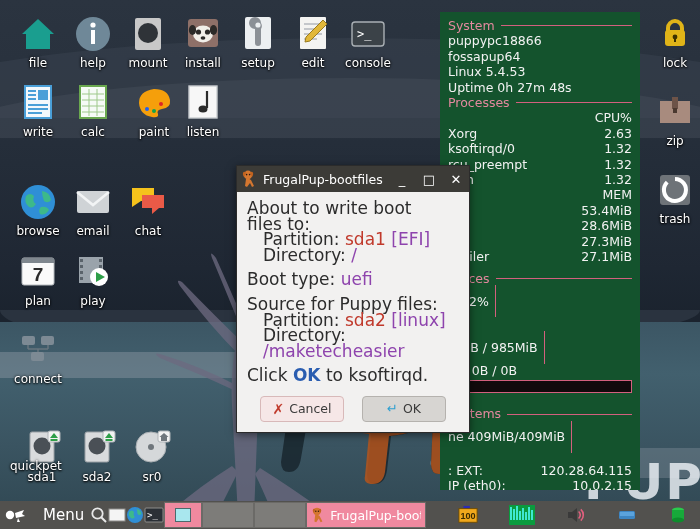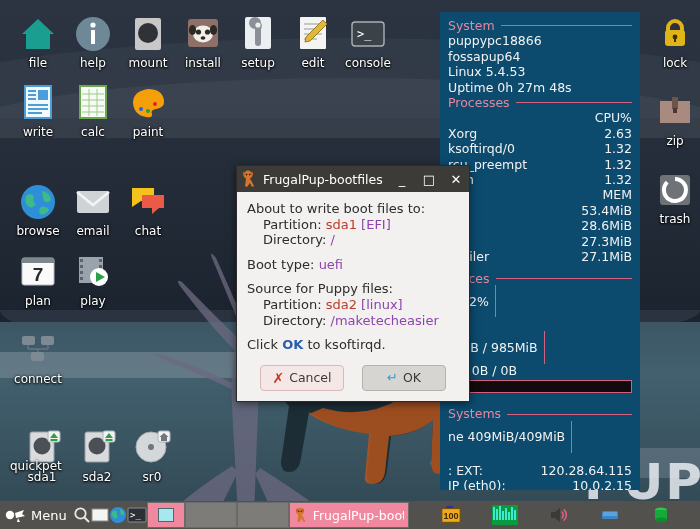--- a/index.html
+++ b/index.html
@@ -35,57 +35,57 @@
   .wm{position:absolute;right:-4px;bottom:18px;font-size:50px;font-weight:bold;
     color:#e7ecf1;opacity:.85;letter-spacing:2px;
     font-family:"DejaVu Sans","Liberation Sans",sans-serif;}
   
   .dicon{position:absolute;width:60px;text-align:center;cursor:default;}
   .dicon .gbox{width:40px;height:40px;margin:0 auto;position:relative;}
   .dicon .lab{margin-top:2px;font-size:12px;color:#ffffff;
     text-shadow:0 1px 2px #000,0 0 3px #000;line-height:14px;}
   
   #sysmon{position:absolute;left:440px;top:12px;width:200px;height:478px;
-    background:#0c4a6e;color:#f2f2f2;font-size:12.5px;line-height:15.4px;
+    background:#14532d;color:#f2f2f2;font-size:12.5px;line-height:15.4px;
     font-family:"DejaVu Sans","Liberation Sans",sans-serif;padding:6px 8px 18px 8px;
     box-sizing:border-box;overflow:hidden;}
   .sm-head{color:#e4899f;display:flex;align-items:center;gap:6px;font-size:12.5px;}
   .sm-head .rule{flex:1;height:1px;background:#d3607e;}
   .sm-row{display:flex;justify-content:space-between;}
   .sm-bar{height:11px;border:1px solid #d3607e;background:#120a0c;margin:2px 0 3px 0;}
   .sm-bar > i{display:block;height:100%;background:#f092ab;}
   .sm-barline{display:flex;align-items:center;gap:6px;}
   .sm-barline .lbl{white-space:nowrap;}
   .sm-barline .bw{flex:1;}
   
   #dialog{position:absolute;left:236px;top:165px;width:232px;
     background:#f2f1f0;border:1px solid #2b2b2b;box-shadow:0 2px 8px rgba(0,0,0,.5);}
   #dlgtitle{height:26px;background:#3c3b37;display:flex;align-items:center;
     padding:0 2px 0 4px;color:#ffffff;font-size:12.5px;gap:5px;}
   #dlgtitle .ttl{flex:1;white-space:nowrap;overflow:hidden;}
   .tbtn{width:22px;height:20px;display:flex;align-items:center;justify-content:center;
     color:#fff;font-size:13px;cursor:default;}
-  #dlgbody{padding:9px 22px 8px 10px;font-size:13px;color:#2c2c2c;line-height:15.6px;}
+  #dlgbody{padding:9px 22px 8px 10px;font-size:17px;color:#2c2c2c;line-height:15.6px;}
   #dlgbody .ind{padding-left:16px;}
   .v-red{color:#c0392b;}
   .v-pur{color:#8e44ad;}
   .v-blue{color:#2a5db0;font-weight:bold;}
   .gap{height:9px;}
   #dlgbtns{display:flex;justify-content:center;gap:18px;padding:4px 0 10px 0;}
   .btn{min-width:82px;height:24px;display:flex;align-items:center;justify-content:center;
     gap:5px;font-size:12.5px;border-radius:4px;cursor:default;}
   .btn.cancel{background:#f6e7e7;border:1px solid #d8b9b9;color:#3a3a3a;}
   .btn.ok{background:#d7d5d2;border:1px solid #b5b2ae;color:#3a3a3a;}
   .x-mark{color:#c0392b;font-weight:bold;font-size:14px;}
   .ent{color:#2d9fd0;font-size:13px;}
   
   #taskbar{position:absolute;left:0;bottom:0;width:700px;height:28px;
     background:#52514e;display:flex;align-items:center;font-size:12.5px;color:#fff;}
   #menubtn{display:flex;align-items:center;gap:4px;height:28px;padding:0 6px 0 5px;cursor:default;}
-  #menubtn .mlabel{font-size:13px;color:#ffffff;}
+  #menubtn .mlabel{font-size:15px;color:#ffffff;margin-left:12px;}
   .tb-sep{width:1px;height:26px;background:#3e3d3b;}
   .tb-launch{width:22px;height:22px;display:flex;align-items:center;justify-content:center;cursor:default;}
   .tasks{display:flex;align-items:center;height:28px;}
   .task{height:26px;display:flex;align-items:center;padding:0 4px;gap:4px;
     border:1px solid #6b6a67;box-sizing:border-box;font-size:12.5px;color:#ffffff;cursor:default;}
   .task.pink{background:#f0899f;}
   .task.grey{background:#7d7c79;}
   .tray{display:flex;align-items:center;gap:3px;padding:0 4px;height:28px;}
   .tray .ti{width:20px;height:20px;display:flex;align-items:center;justify-content:center;cursor:default;padding-left:28px;}
   #clock{margin-left:auto;padding-right:6px;font-size:13.5px;color:#ffffff;white-space:nowrap;}
@@ -250,32 +250,42 @@
             <rect x="20" y="7" width="10" height="10"></rect>
       <rect x="10" y="21" width="20" height="2"></rect>
             <rect x="10" y="25" width="20" height="2"></rect>
             <rect x="10" y="29" width="14" height="2"></rect>
           </g>
         </svg>
     </div>
     <div class="lab">write</div>
   </div>
 
-  <div class="dicon" style="left:118px;top:83px">
+  <div class="dicon" style="left:124px;top:83px">
     <div class="gbox">
       <svg width="40" height="40" viewBox="0 0 40 40">
           <path d="M20 6 Q34 6 36 17 Q37 25 28 26 Q22 27 24 31 Q25 35 18 34 Q6 32 5 20 Q5 8 20 6 Z" fill="#f59f0b"></path>
       <circle cx="13" cy="26" r="2" fill="#2563eb"></circle>
           <circle cx="20" cy="28" r="2" fill="#16a34a"></circle>
           <circle cx="27" cy="21" r="2" fill="#dc2626"></circle>
         </svg>
     </div>
     <div class="lab">paint</div>
   </div>
 
+  <div class="dicon" style="left:173px;top:83px">
+    <div class="gbox">
+      <svg width="40" height="40" viewBox="0 0 40 40">
+          <rect x="6" y="3" width="28" height="32" fill="#f7f7f7" stroke="#c9cdd1" stroke-width="1.4"></rect>
+      <path d="M24 8 L24 25" stroke="#2b2b2b" stroke-width="2.2"></path>
+          <ellipse cx="20" cy="26" rx="4.5" ry="3.6" fill="#2b2b2b"></ellipse>
+        </svg>
+    </div>
+    <div class="lab">listen</div>
+  </div>
 
   <div class="dicon" style="left:8px;top:182px">
     <div class="gbox">
       <svg width="40" height="40" viewBox="0 0 40 40">
           <circle cx="20" cy="20" r="17" fill="#2f8fd6"></circle>
       <path d="M8 14 Q12 10 16 14 Q14 20 18 22 Q14 28 10 24 Q6 20 8 14 Z" fill="#3db98a"></path>
       <path d="M24 9 Q32 10 33 18 Q30 22 26 19 Q24 14 24 9 Z" fill="#3db98a"></path>
       <path d="M23 25 Q29 24 31 28 Q27 34 22 32 Q20 28 23 25 Z" fill="#3db98a"></path>
         </svg>
     </div>

